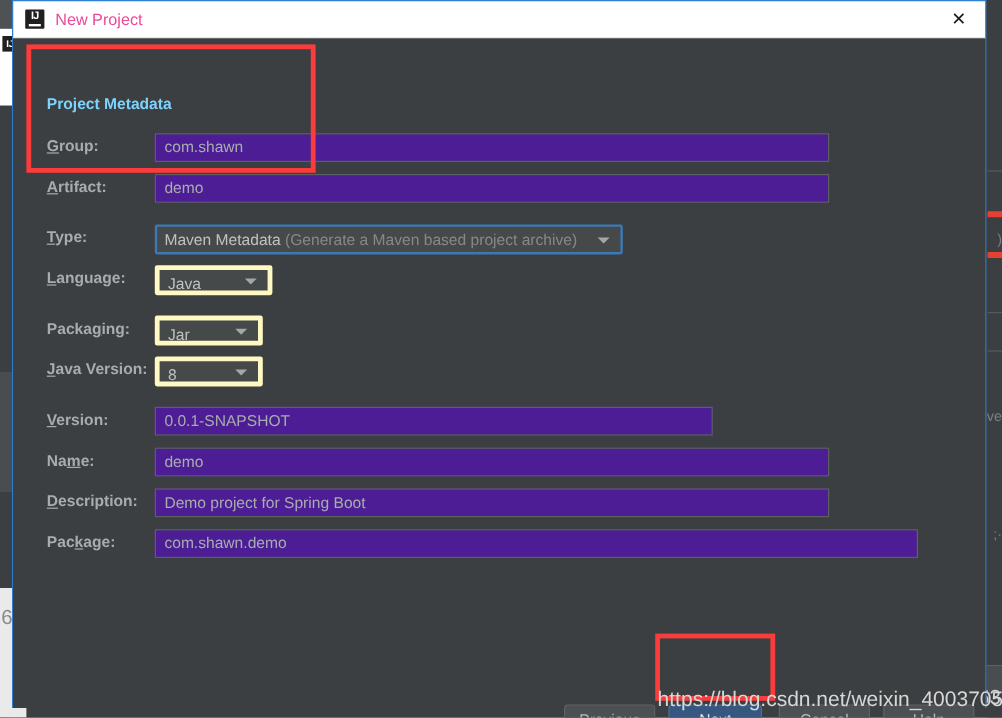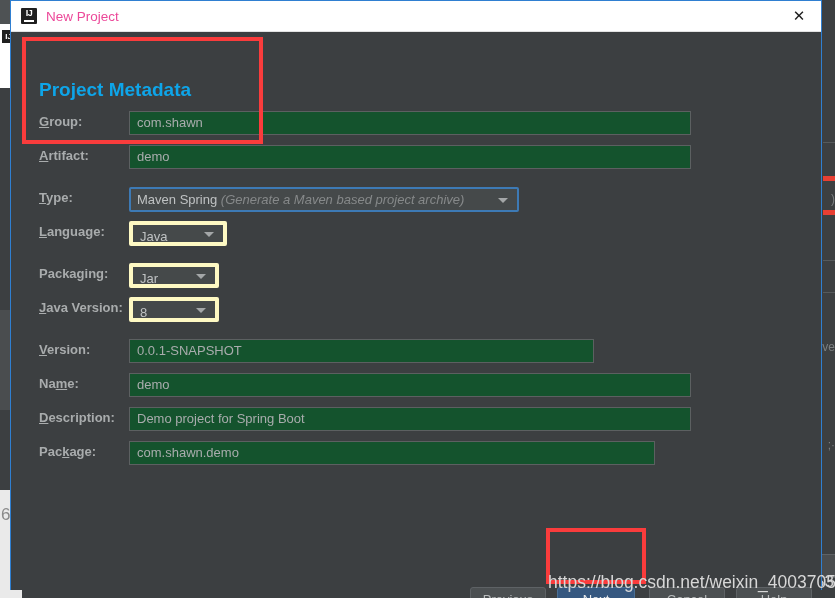--- a/index.html
+++ b/index.html
@@ -192,23 +192,23 @@
   
   .dialog-body {
     position: relative;
     height: 558px;
     background: #3c3f41;
   }
 
   .section-title {
     position: absolute;
     left: 28px; top: 47px;
-    font-size: 19px;
+    font-size: 13px;
     font-weight: bold;
-    color: #0ea5e9;
+    color: #7dd3fc;
     font-family: "Liberation Sans", sans-serif;
   }
 
   .field-row {
     position: absolute;
     left: 0;
     height: 24px;
   }
   .fld-label {
     position: absolute;
@@ -224,21 +224,21 @@
     text-decoration: underline;
     text-underline-offset: 1px;
   }
 
   .textfield {
     position: absolute;
     left: 118px;
     top: 0;
     height: 24px;
     box-sizing: border-box;
-    background: #14532d;
+    background: #4c1d95;
     border: 1px solid #5c6061;
     color: #a9acad;
     font-size: 13px;
     line-height: 22px;
     padding-left: 7px;
     white-space: nowrap;
     overflow: hidden;
     font-family: "Liberation Sans", sans-serif;
   }
 
@@ -259,21 +259,20 @@
     overflow: hidden;
     font-family: "Liberation Sans", sans-serif;
   }
   .combo.focused {
     border: 2px solid #3d7ab5;
     line-height: 21px;
     padding-left: 6px;
   }
   .combo .dim {
     color: #86898a;
-    font-style: italic;
   }
   .combo .arrow {
     position: absolute;
     right: 9px;
     top: 50%;
     margin-top: -2px;
     width: 0; height: 0;
     border-left: 5px solid transparent;
     border-right: 5px solid transparent;
     border-top: 5px solid #a4a7a8;
@@ -368,21 +367,21 @@
       </div>
 
       <div class="field-row" style="top:113px;">
         <div class="fld-label"><u>A</u>rtifact:</div>
         <div class="textfield" style="width:562px;">demo</div>
       </div>
 
       <div class="field-row" style="top:155px;">
         <div class="fld-label"><u>T</u>ype:</div>
         <div class="combo focused" style="width:390px;">
-          <span>Maven Spring</span>
+          <span>Maven Metadata</span>
           <span class="dim">(Generate a Maven based project archive)</span>
           <span class="arrow"></span>
         </div>
       </div>
 
       <div class="field-row" style="top:189px;">
         <div class="fld-label"><u>L</u>anguage:</div>
         <div class="combo" style="width:98px;">
           <span>Java</span>
           <span class="arrow"></span>
@@ -415,21 +414,21 @@
         <div class="textfield" style="width:562px;">demo</div>
       </div>
 
       <div class="field-row" style="top:375px;">
         <div class="fld-label"><u>D</u>escription:</div>
         <div class="textfield" style="width:562px;">Demo project for Spring Boot</div>
       </div>
 
       <div class="field-row" style="top:409px;">
         <div class="fld-label">Pac<u>k</u>age:</div>
-        <div class="textfield" style="width:526px;">com.shawn.demo</div>
+        <div class="textfield" style="width:636px;">com.shawn.demo</div>
       </div>
 
       <div class="btn" style="left:459px; width:76px;"><u>P</u>revious</div>
       <div class="btn primary" style="left:546px; width:78px;"><u>N</u>ext</div>
       <div class="btn" style="left:638px; width:76px;">Cancel</div>
       <div class="btn" style="left:725px; width:76px;">Help</div>
 
     </div>
   </div>
 

